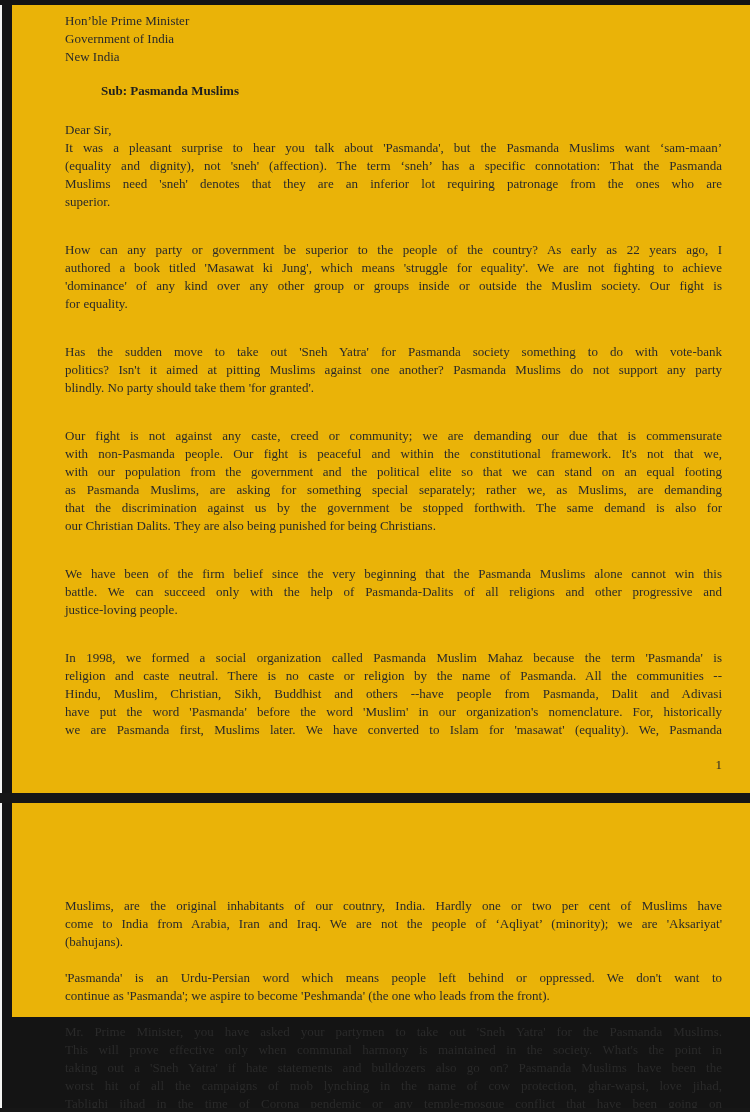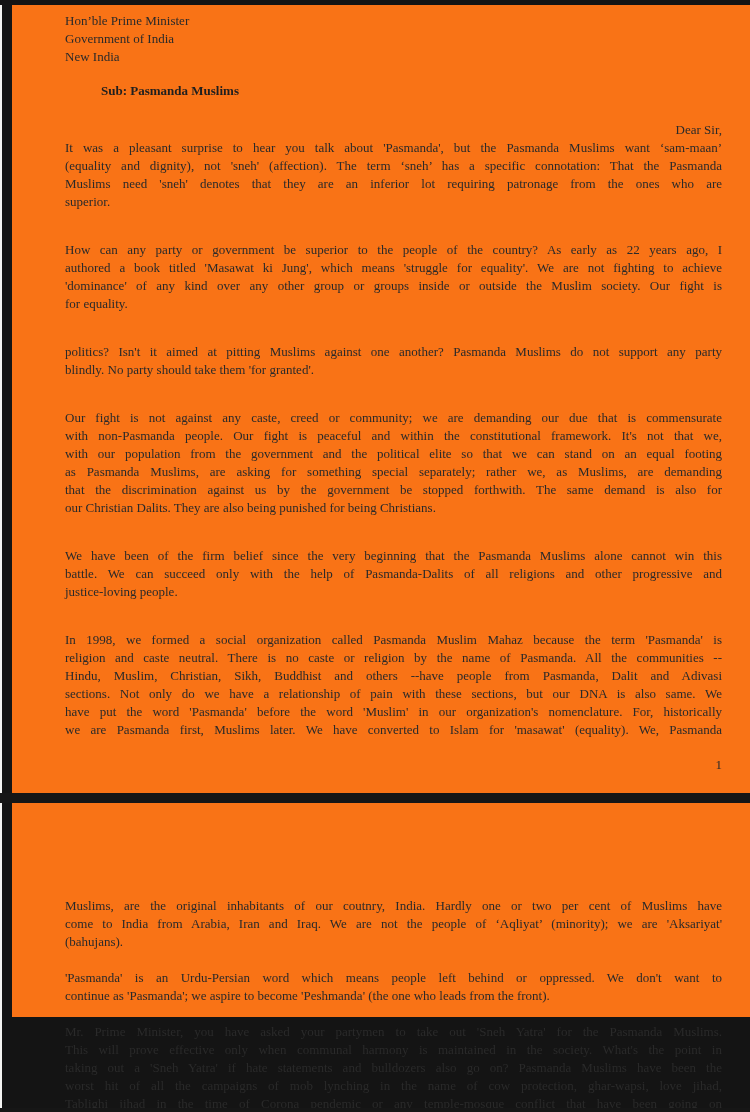--- a/index.html
+++ b/index.html
@@ -9,41 +9,41 @@
     position: relative;
     overflow: hidden;
     font-family: "Liberation Serif", serif;
   }
   .white-sliver {
     position: absolute; left: 0; top: 5px; width: 2px; height: 1107px;
     background: #f4f4f2;
   }
   .page {
     position: absolute; left: 12px; width: 738px;
-    background: #f97316;
+    background: #eab308;
     box-sizing: border-box;
     padding-left: 53px; padding-right: 28px;
     color: #2a2a2a;
     font-size: 13px;
   }
   .page-1 { top: 5px; height: 788px; }
   .page-2 { top: 803px; height: 214px; }
   .divider {
     position: absolute; left: 0; top: 793px; width: 750px; height: 10px;
     background: #161616;
   }
   .edge-bottom {
     position: absolute; left: 0; top: 1108px; width: 750px; height: 4px;
     background: #161616;
   }
   .line { line-height: 18px; }
   .just { text-align: justify; text-align-last: justify; }
   .addr { padding-top: 7px; }
   .subject { margin-top: 16px; font-weight: bold; line-height: 18px; color: #1f1f1f; margin-left: 36px; }
-  .salutation { margin-top: 21px; line-height: 18px; text-align: right; }
+  .salutation { margin-top: 21px; line-height: 18px; }
   .para { margin-top: 30px; }
   .page-2 .para { margin-top: 18px; }
   .para:first-child { margin-top: 0; }
   .page-2 .body-block { padding-top: 94px; }
   .page-num { margin-top: 17px; line-height: 18px; text-align: right; }
 </style>
 </head>
 <body>
 
 <div class="white-sliver"></div>
@@ -63,41 +63,41 @@
         <div class="line just">Muslims need 'sneh' denotes that they are an inferior lot requiring patronage from the ones who are</div>
         <div class="line">superior.</div>
       </div>
       <div class="para">
         <div class="line just">How can any party or government be superior to the people of the country? As early as 22 years ago, I</div>
         <div class="line just">authored a book titled 'Masawat ki Jung', which means 'struggle for equality'. We are not fighting to achieve</div>
         <div class="line just">'dominance' of any kind over any other group or groups inside or outside the Muslim society. Our fight is</div>
         <div class="line">for equality.</div>
       </div>
       <div class="para">
+        <div class="line just">Has the sudden move to take out 'Sneh Yatra' for Pasmanda society something to do with vote-bank</div>
         <div class="line just">politics? Isn't it aimed at pitting Muslims against one another? Pasmanda Muslims do not support any party</div>
         <div class="line">blindly. No party should take them 'for granted'.</div>
       </div>
       <div class="para">
         <div class="line just">Our fight is not against any caste, creed or community; we are demanding our due that is commensurate</div>
         <div class="line just">with non-Pasmanda people. Our fight is peaceful and within the constitutional framework. It's not that we,</div>
         <div class="line just">with our population from the government and the political elite so that we can stand on an equal footing</div>
         <div class="line just">as Pasmanda Muslims, are asking for something special separately; rather we, as Muslims, are demanding</div>
         <div class="line just">that the discrimination against us by the government be stopped forthwith.  The same demand is also for</div>
         <div class="line">our Christian Dalits. They are also being punished for being Christians.</div>
       </div>
       <div class="para">
         <div class="line just">We have been of the firm belief since the very beginning that the Pasmanda Muslims alone cannot win this</div>
         <div class="line just">battle. We can succeed only with the help of Pasmanda-Dalits of all religions and other progressive and</div>
         <div class="line">justice-loving people.</div>
       </div>
       <div class="para">
         <div class="line just">In 1998, we formed a social organization called Pasmanda Muslim Mahaz because the term 'Pasmanda' is</div>
         <div class="line just">religion and caste neutral. There is no caste or religion by the name of Pasmanda. All the communities --</div>
         <div class="line just">Hindu, Muslim, Christian, Sikh, Buddhist and others --have people from Pasmanda, Dalit and Adivasi</div>
-        <div class="line just">sections. Not only do we have a relationship of pain with these sections, but our DNA is also same. We</div>
         <div class="line just">have put the word 'Pasmanda' before the word 'Muslim' in our organization's nomenclature. For, historically</div>
         <div class="line just">we are Pasmanda first, Muslims later. We have converted to Islam for 'masawat' (equality). We, Pasmanda</div>
       </div>
     </div>
   <div class="page-num">1</div>
 </div>
 
 <div class="divider"></div>
 
 <div class="page page-2">

